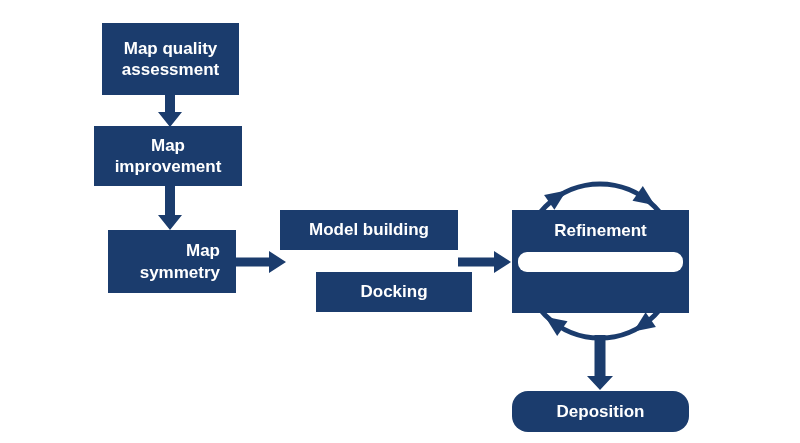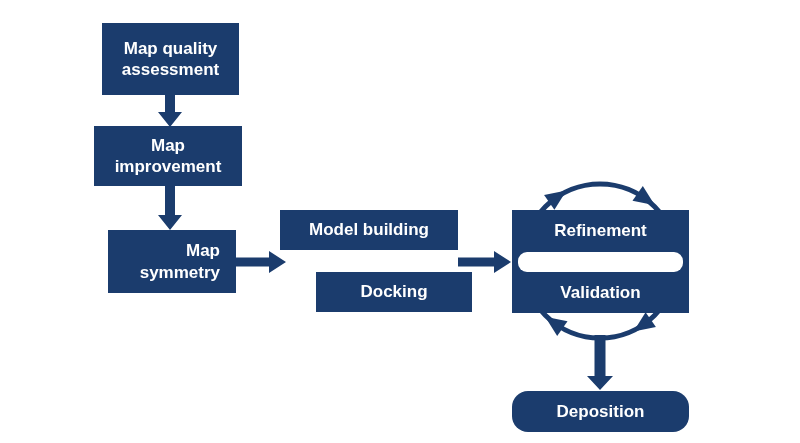--- a/index.html
+++ b/index.html
@@ -97,22 +97,19 @@
 
   <div class="node node-docking">
     <span>Docking</span>
   </div>
 
   <div class="cycle-block">
     <div class="cycle-row cycle-row-top">
       <span>Refinement</span>
     </div>
     <div class="cycle-gap"></div>
-    <div class="cycle-row cycle-row-bottom">
-      <span>Validation</span>
-    </div>
   </div>
 
   <div class="node node-deposition">
     <span>Deposition</span>
   </div>
 
 </div>
 
 </body></html>

